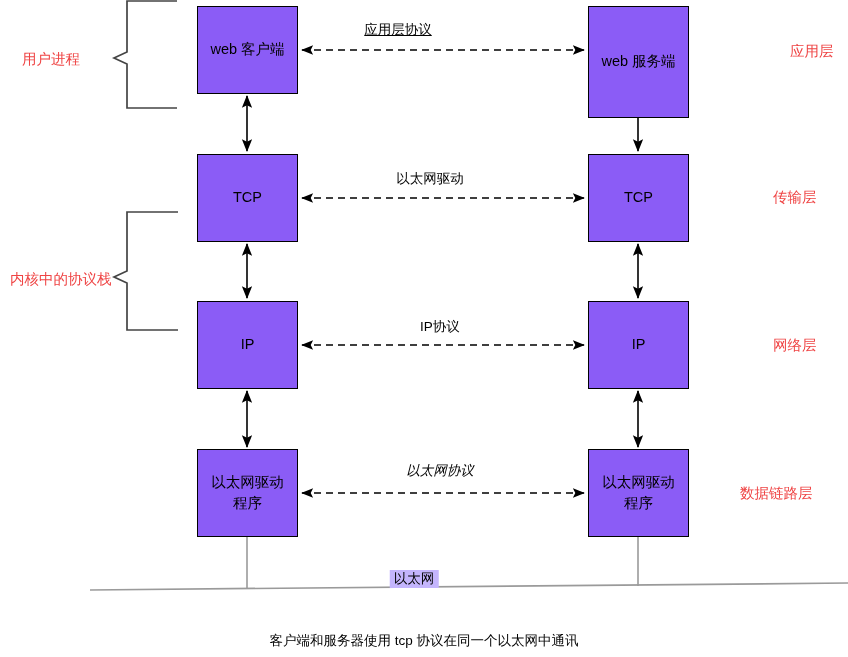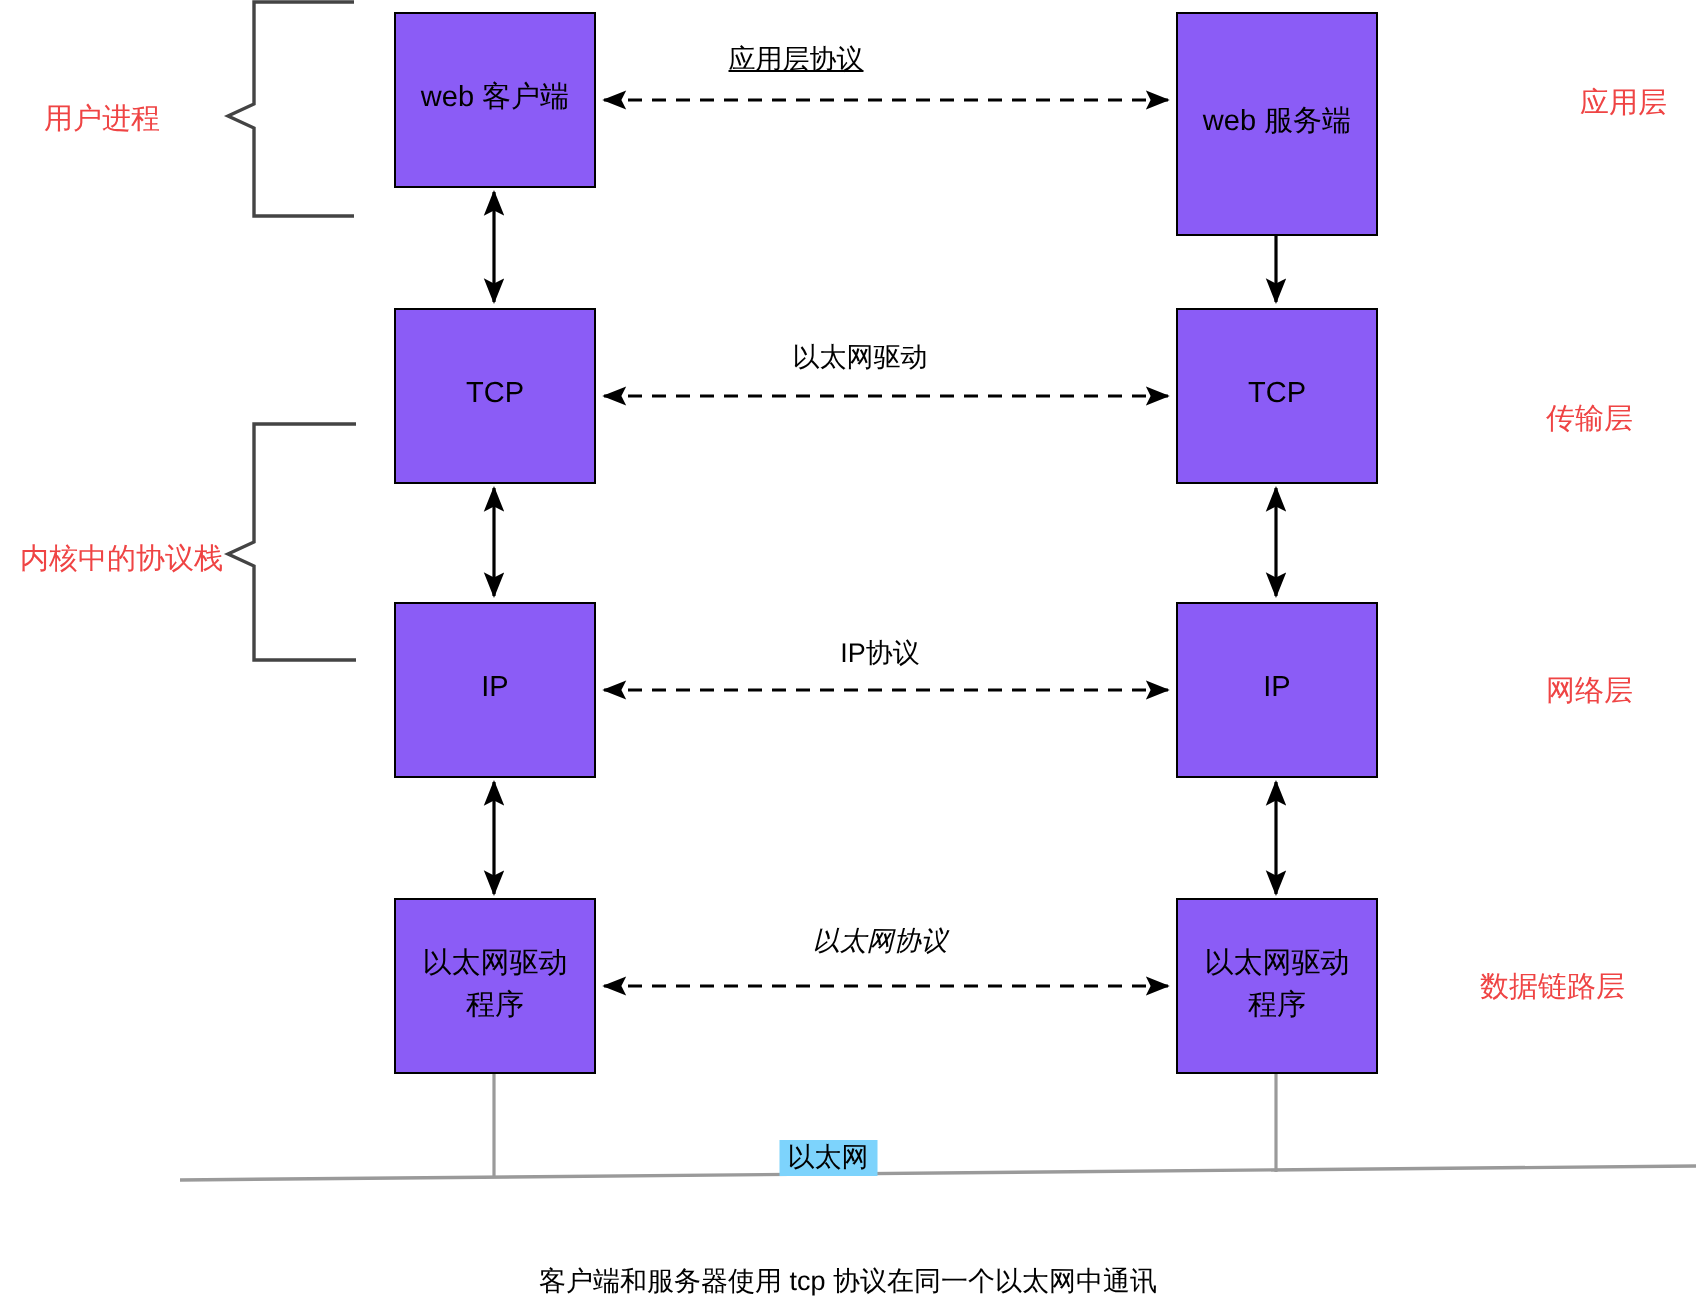--- a/index.html
+++ b/index.html
@@ -62,21 +62,21 @@
     font-size: 13.5px;
     color: #000000;
     z-index: 4;
   }
   .bus-label {
     position: absolute;
     font-size: 13.5px;
     color: #000000;
     white-space: nowrap;
     z-index: 5;
-    background: #7dd3fc;
+    background: #c4b5fd;
     padding: 0 4px;
   }
 </style>
 </head>
 <body>
 
 <div id="canvas">
 
   <svg class="layer" viewBox="0 0 848 657">
     <defs>
@@ -136,21 +136,21 @@
   <div class="node-box" style="left:588px; top:301px; width:101px; height:88px;">IP</div>
   <div class="node-box" style="left:588px; top:449px; width:101px; height:88px;">以太网驱动
 程序</div>
 
   <div class="edge-label" style="left:398px; top:21px; transform:translateX(-50%);text-decoration:underline;">应用层协议</div>
   <div class="edge-label" style="left:430px; top:170px; transform:translateX(-50%);">以太网驱动</div>
   <div class="edge-label" style="left:440px; top:318px; transform:translateX(-50%);">IP协议</div>
   <div class="edge-label" style="left:440px; top:462px; transform:translateX(-50%);font-style:italic;">以太网协议</div>
 
   <div class="side-label" style="left:773px; top:42px;margin-left:17px;">应用层</div>
-  <div class="side-label" style="left:773px; top:200px;">传输层</div>
+  <div class="side-label" style="left:773px; top:188px;">传输层</div>
   <div class="side-label" style="left:773px; top:336px;">网络层</div>
   <div class="side-label" style="left:740px; top:484px;">数据链路层</div>
 
   <div class="bus-label" style="left:414px; top:570px; transform:translateX(-50%);">以太网</div>
 
   <div class="caption" style="top:632px;">客户端和服务器使用 tcp 协议在同一个以太网中通讯</div>
 
 </div>
 
 </body></html>

